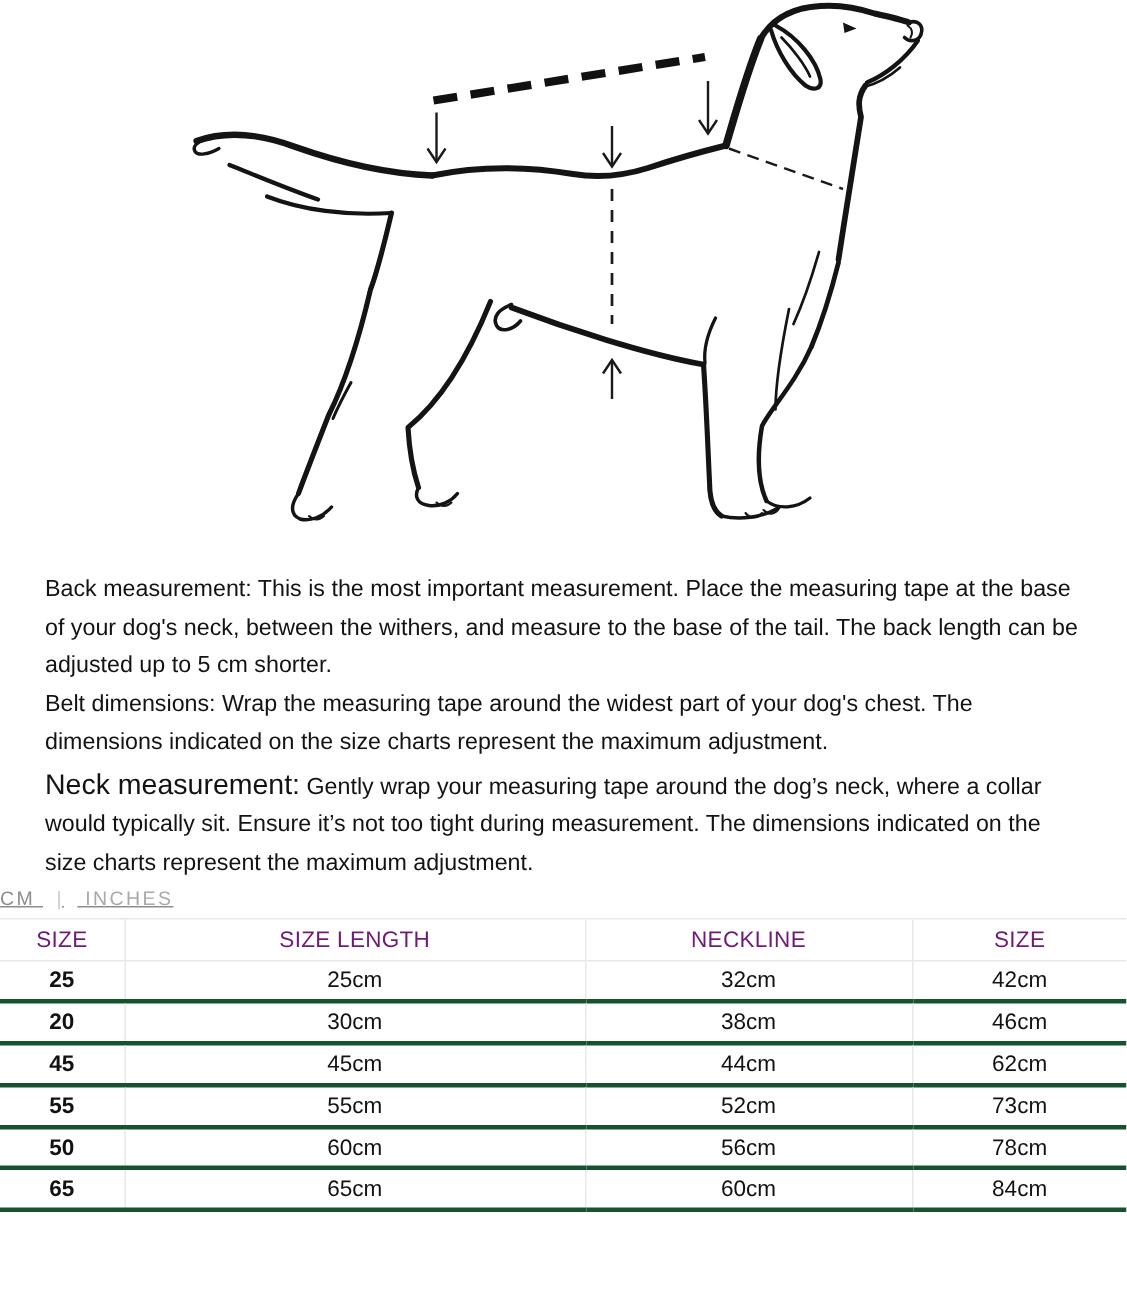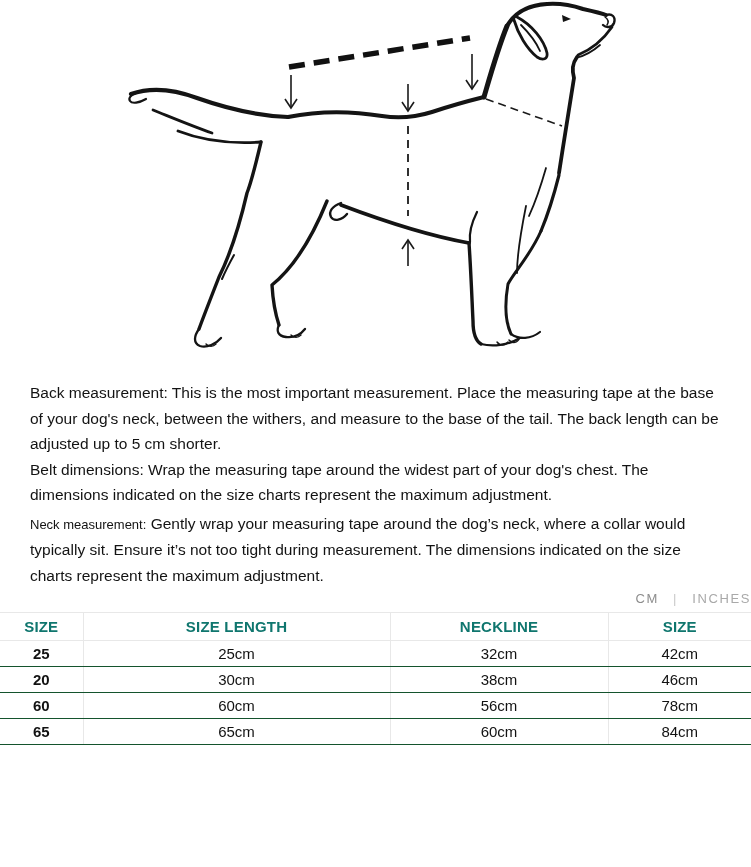--- a/index.html
+++ b/index.html
@@ -6,38 +6,38 @@
   body{
     width:751px;height:867px;overflow:hidden;background:#ffffff;
     font-family:"Liberation Sans", sans-serif;color:#161616;
   }
   .figure{width:751px;height:374px;position:relative}
   .figure svg{display:block}
   .copy{padding:6px 26px 0 30px;font-size:15.5px;line-height:25.5px;color:#131313}
   .copy p{margin:0}
   .copy p.gap{margin-top:3px}
   .copy b{font-weight:normal}
-  .copy b.lbl-small{font-size:13px}
+  .copy b.lbl-small{font-size:19px}
   .unit-toggle{
-    text-align:right;margin-top:3px;font-size:13px;letter-spacing:1.6px;
-    color:#8d8d8d;user-select:none;
+    text-align:left;margin-top:3px;font-size:13px;letter-spacing:1.6px;
+    color:#8d8d8d;user-select:none;text-decoration:underline;
   }
   .unit-toggle .opt{cursor:pointer}
   .unit-toggle .sep{color:#c9c9c9;margin:0 9px;font-weight:400}
   .unit-toggle .inactive{color:#a9a9a9}
   table.size-table{
     width:751px;border-collapse:collapse;table-layout:fixed;margin-top:6px;
   }
   .size-table th{
     border-top:1px solid #e8e8e8;border-bottom:1px solid #e8e8e8;
-    font-size:15px;font-weight:bold;height:27px;text-align:center;color:#0f766e;
+    font-size:15px;font-weight:normal;height:27px;text-align:center;color:#701a75;
     padding:0;letter-spacing:.2px;
   }
   .size-table td{
-    border-bottom:1px solid #14532d;text-align:center;font-size:15px;
+    border-bottom:3px solid #14532d;text-align:center;font-size:15px;
     height:24.9px;padding:0;color:#121212;
   }
   .size-table th + th, .size-table td + td{border-left:1px solid #e8e8e8}
   .size-table td.size{font-weight:bold}
 </style>
 </head>
 <body>
 
 <div class="figure">
   <svg width="751" height="374" viewBox="0 0 751 374" xmlns="http://www.w3.org/2000/svg">
@@ -150,21 +150,33 @@
       <td>32cm</td>
       <td>42cm</td>
     </tr>
     <tr>
       <td class="size">20</td>
       <td>30cm</td>
       <td>38cm</td>
       <td>46cm</td>
     </tr>
     <tr>
-      <td class="size">60</td>
+      <td class="size">45</td>
+      <td>45cm</td>
+      <td>44cm</td>
+      <td>62cm</td>
+    </tr>
+    <tr>
+      <td class="size">55</td>
+      <td>55cm</td>
+      <td>52cm</td>
+      <td>73cm</td>
+    </tr>
+    <tr>
+      <td class="size">50</td>
       <td>60cm</td>
       <td>56cm</td>
       <td>78cm</td>
     </tr>
     <tr>
       <td class="size">65</td>
       <td>65cm</td>
       <td>60cm</td>
       <td>84cm</td>
     </tr>

